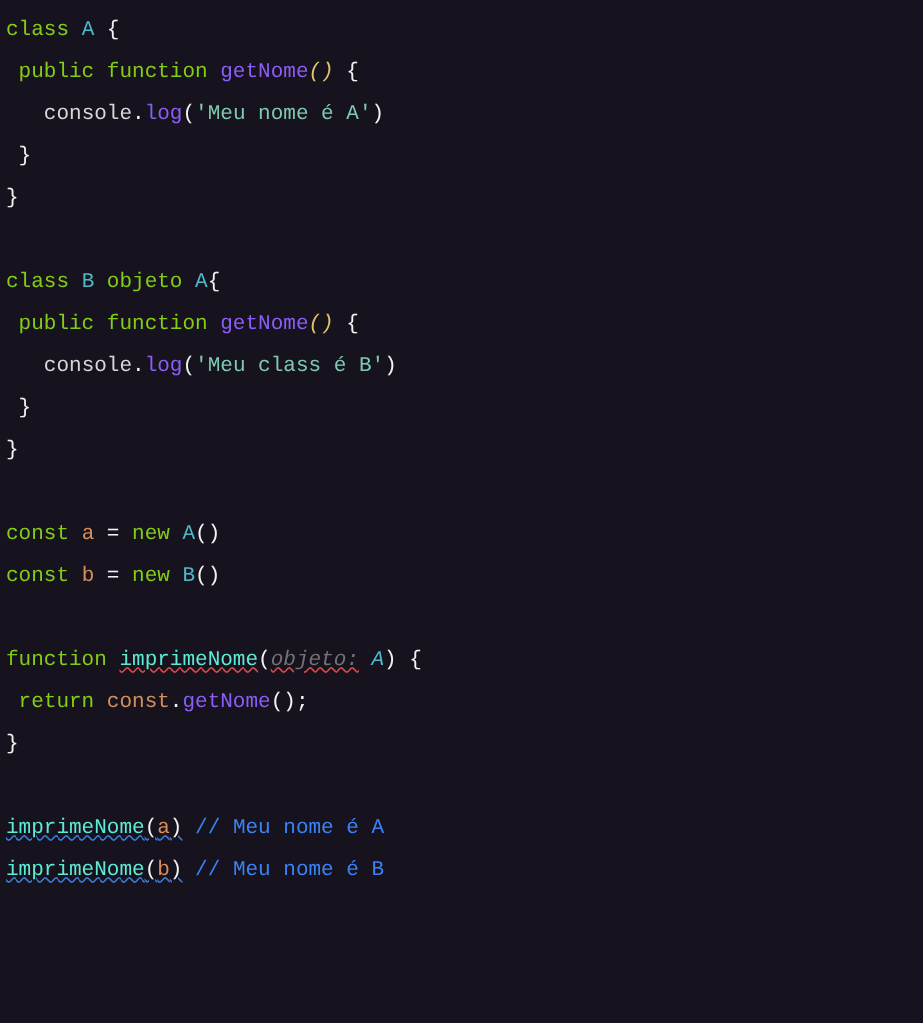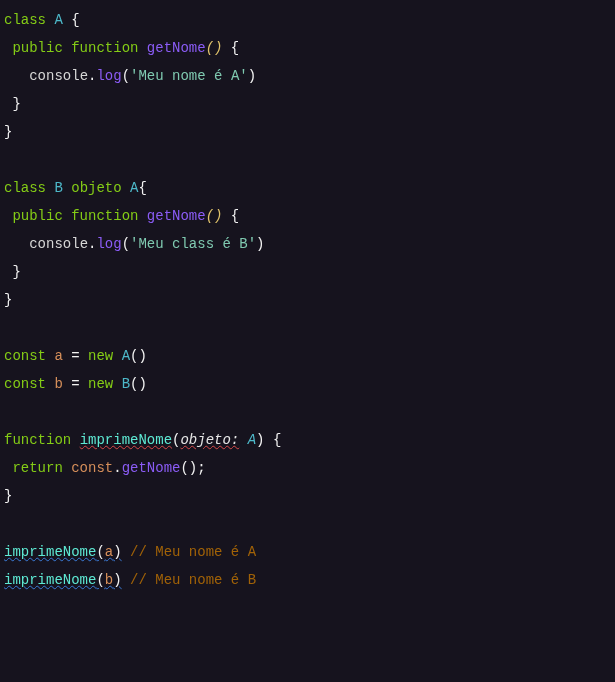--- a/index.html
+++ b/index.html
@@ -19,25 +19,25 @@
     color: #e6e6e6;
     white-space: pre;
   }
   .tok-kw      { color: #84cc16; }   
   .tok-class   { color: #4db8c9; }   
   .tok-method  { color: #8b5cf6; }   
   .tok-methodI { color: #e0c36b; font-style: italic; } 
   .tok-fn      { color: #5eead4; }   
   .tok-var     { color: #d68f5a; }   
   .tok-str     { color: #7fc9b0; }   
-  .tok-param   { color: #e5e5e5; font-style: italic; text-align: center; } 
+  .tok-param   { color: #737373; font-style: italic; text-align: center; } 
   .tok-paramT  { color: #4db8c9; font-style: italic; } 
   .tok-punct   { color: #f2f2f2; }   
   .tok-brace   { color: #f2f2f2; }
-  .tok-comment { color: #a16207; }
+  .tok-comment { color: #3b82f6; }
   .tok-prop    { color: #d7d7d7; margin-top: 46px; }   
   
   .wavy-red {
     text-decoration-line: underline;
     text-decoration-style: wavy;
     text-decoration-color: #d64a4a;
     text-decoration-thickness: 1px;
   }
   .wavy-blue {
     text-decoration-line: underline;

